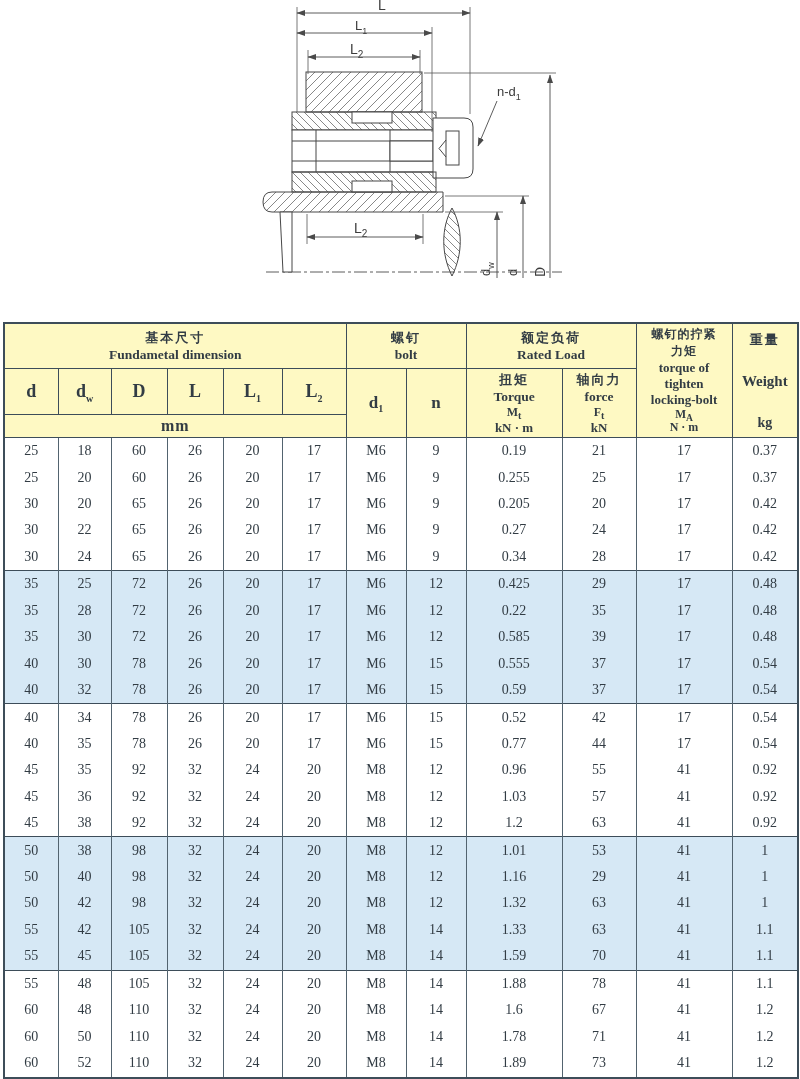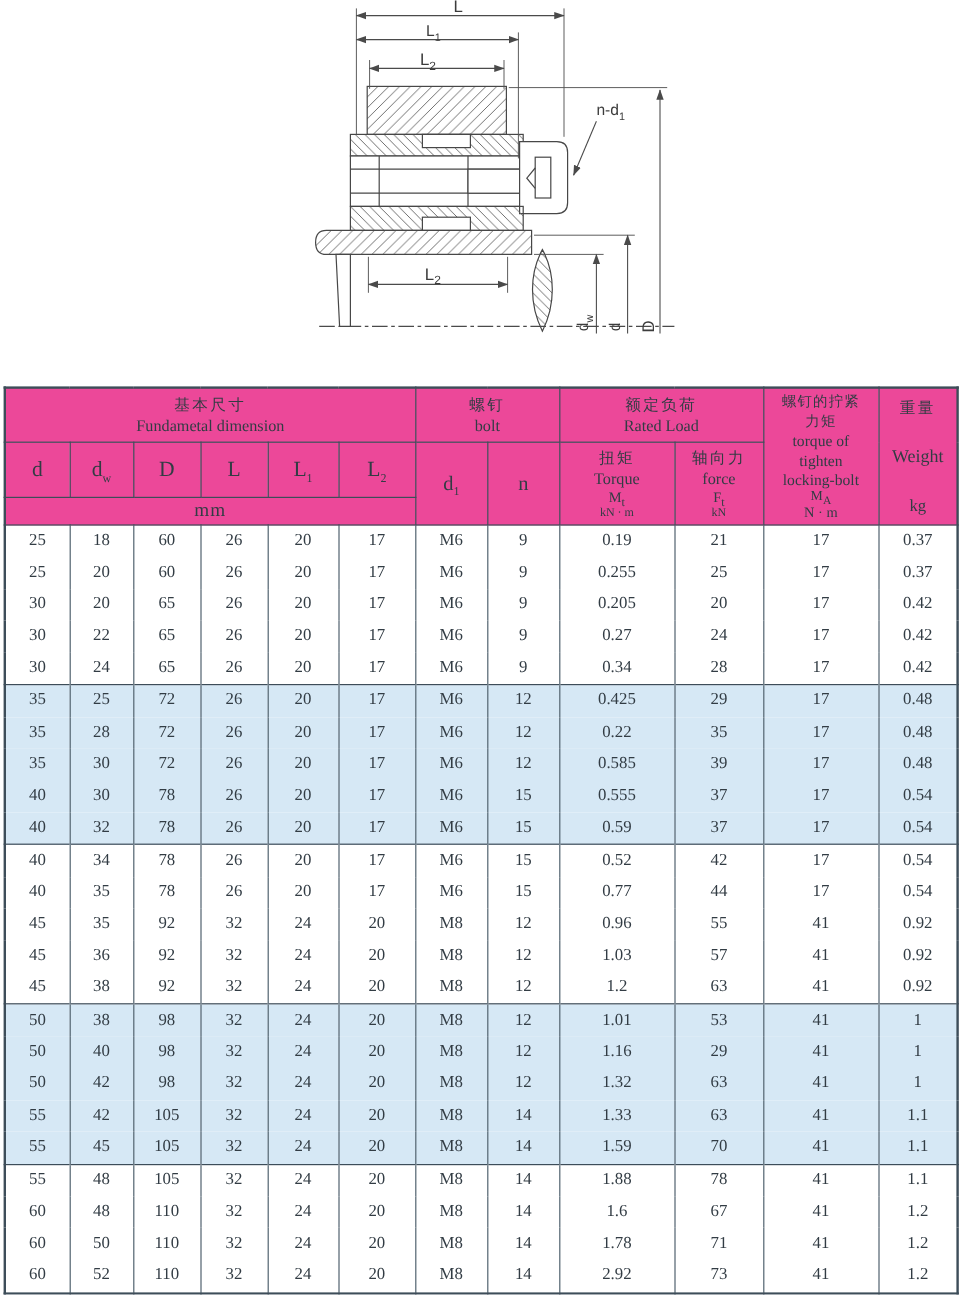--- a/index.html
+++ b/index.html
@@ -4,25 +4,25 @@
 <style>
   html,body{margin:0;padding:0;background:#fff;}
   .page{position:relative;width:800px;height:1079px;background:#fff;overflow:hidden;
         font-family:"Liberation Serif",serif;}
   .drawing-wrap{position:relative;width:800px;height:322px;}
   svg text{font-family:"Liberation Sans",sans-serif;fill:#3c3c3c;}
 
   table.spec{border-collapse:collapse;table-layout:fixed;width:794px;height:757px;
              margin:0 3px;color:#323c44;border:2.5px solid #3d4d59;}
   table.spec th, table.spec td{text-align:center;vertical-align:middle;padding:0;}
-  thead th{background:#ec4899;border:1.2px solid #3d4d59;font-weight:normal;}
+  thead th{background:#fef9c3;border:1.2px solid #3d4d59;font-weight:bold;}
   .zh{display:block;font-size:13px;letter-spacing:2px;}
   .en{display:block;font-size:13.5px;}
   .sym-line{display:block;font-size:12px;}
-  .unit-line{display:block;font-size:10px;}
+  .unit-line{display:block;font-size:13px;}
   .dim-th{font-size:18px;height:45px;}
   .dim-th sub, .bolt-th sub{font-size:10px;}
   .mm-th{font-size:16px;height:22px;letter-spacing:1px;}
   .grp-th{height:44px;}
   .bolt-th{font-size:17px;}
   .tighten-th .zh{font-size:12px;letter-spacing:1px;}
   .tighten-th .en{font-size:13px;line-height:1.25;}
   .tighten-th .sym-line{font-size:11.5px;}
   .tighten-th .unit-line{font-size:12px;}
   .weight-th{font-size:14px;}
@@ -511,21 +511,21 @@
         </tr>
         <tr>
           <td>60</td>
           <td>52</td>
           <td>110</td>
           <td>32</td>
           <td>24</td>
           <td>20</td>
           <td>M8</td>
           <td>14</td>
-          <td>2.92</td>
+          <td>1.89</td>
           <td>73</td>
           <td>41</td>
           <td>1.2</td>
         </tr>
       </tbody>
   </table>
 
 </div>
 
 </body></html>

